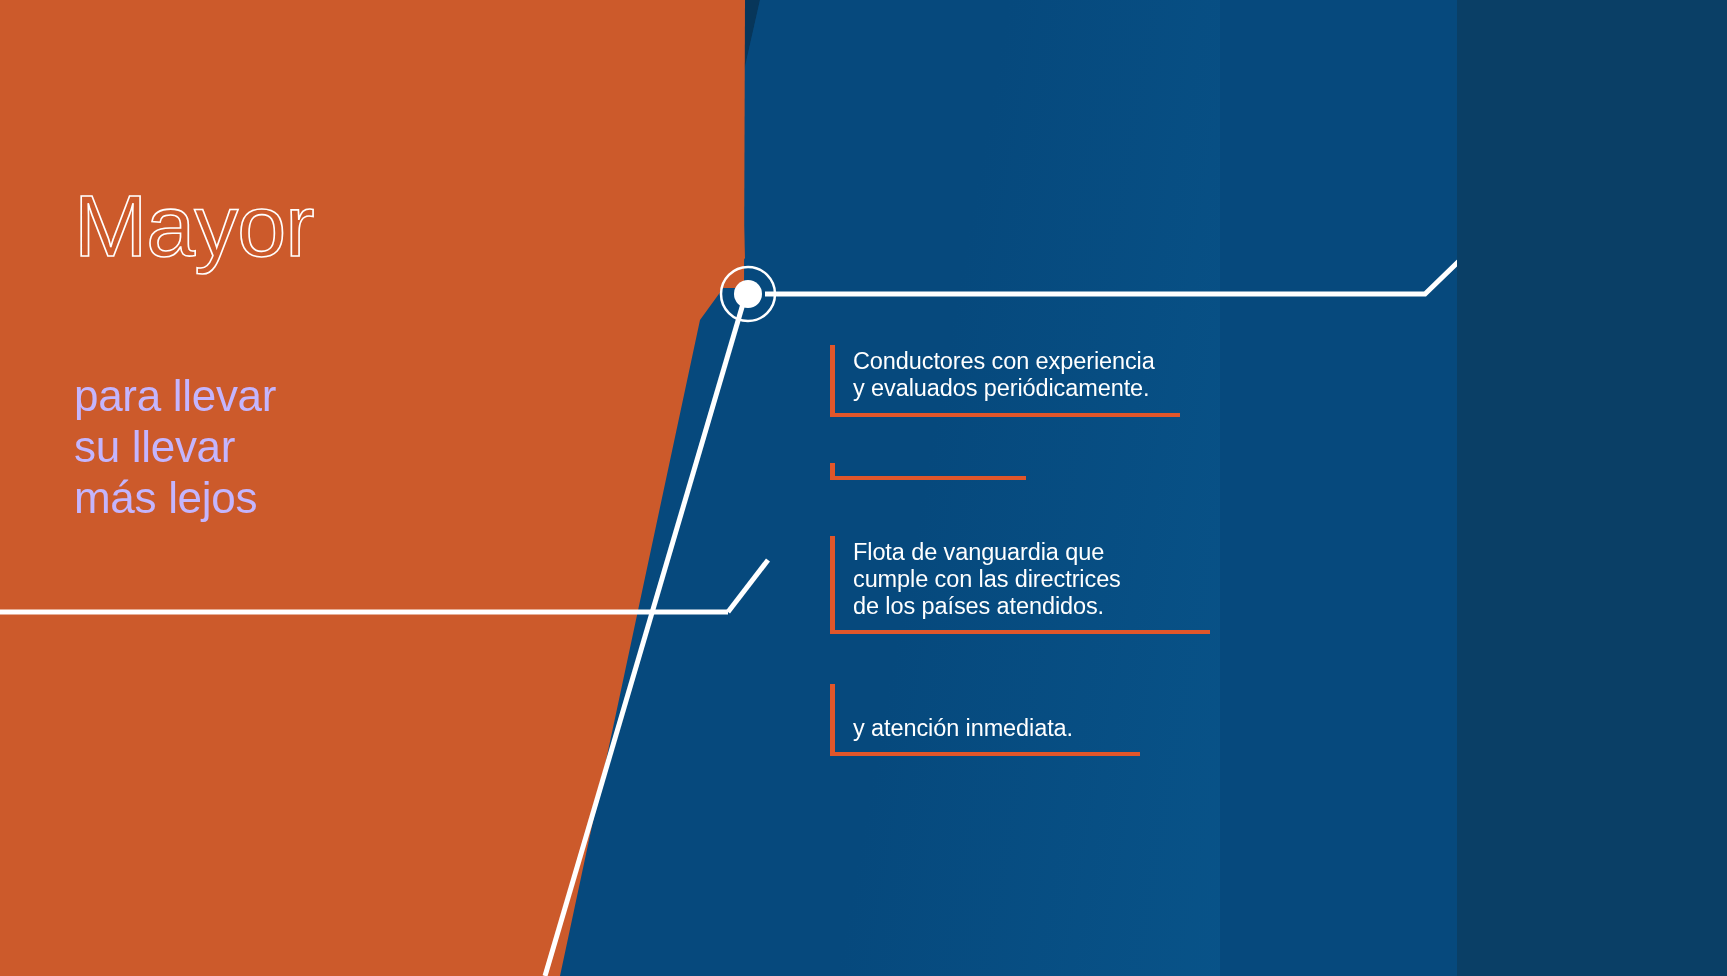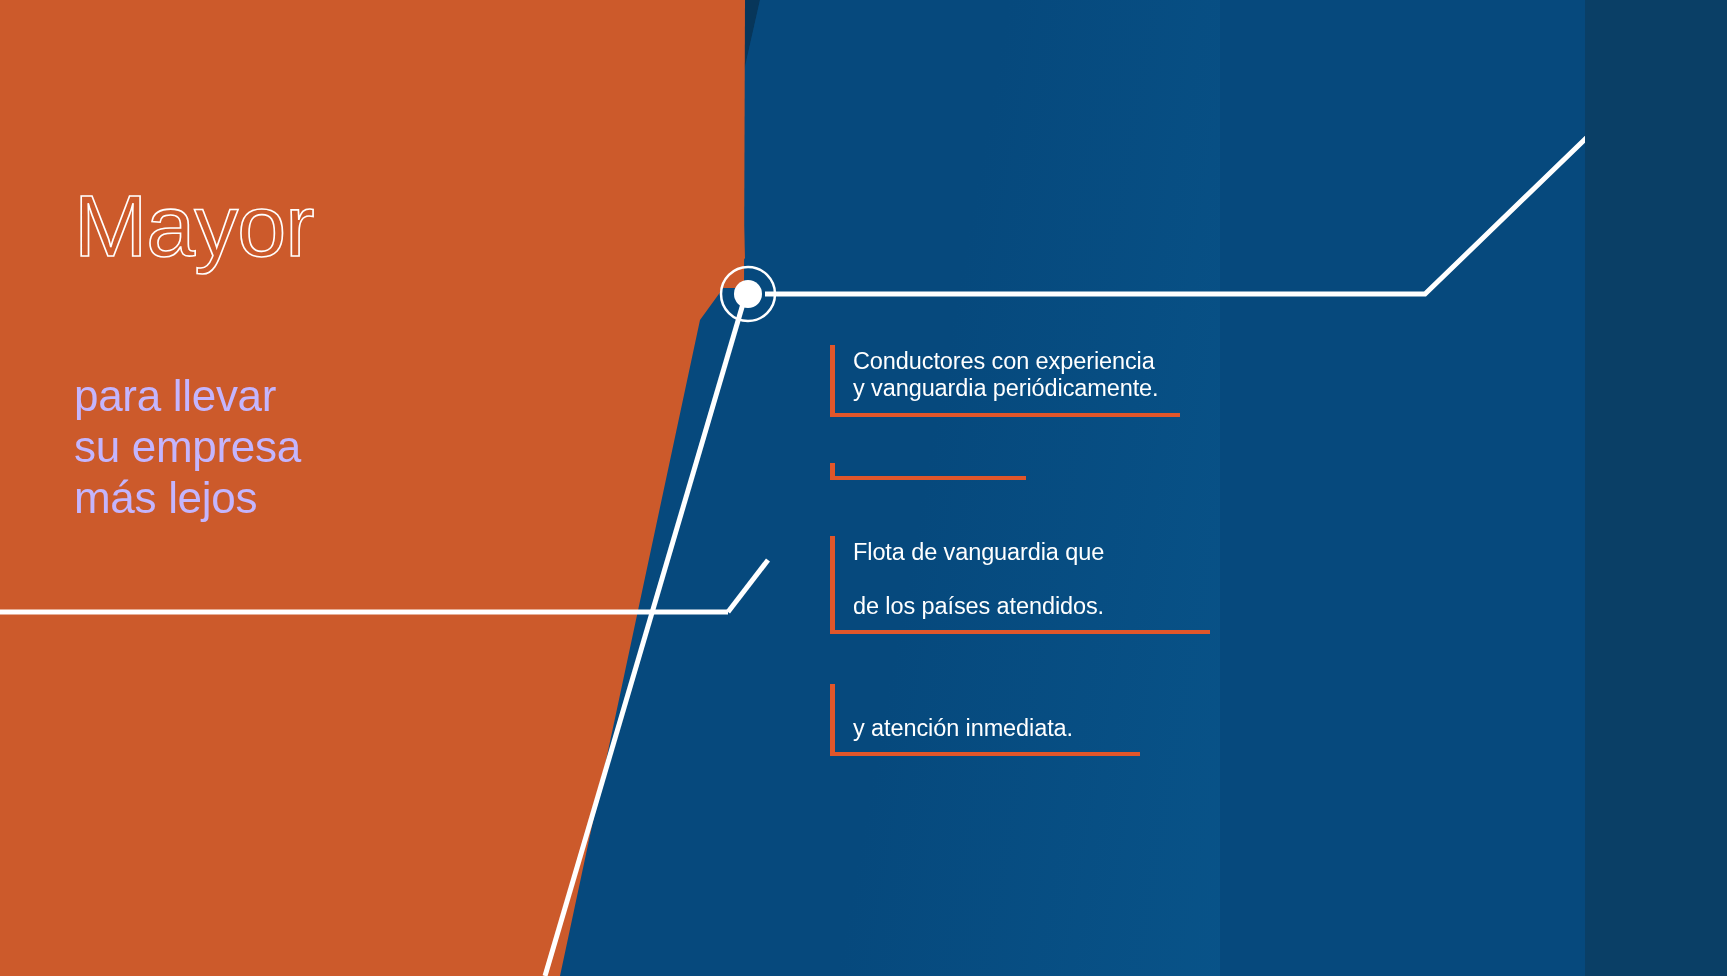--- a/index.html
+++ b/index.html
@@ -1,18 +1,18 @@
 <!DOCTYPE html>
 <html><head>
 <meta charset="utf-8">
 <style>
   html,body{margin:0;padding:0;background:#0a3f66;}
   *{box-sizing:border-box;}
   .stage{
-    position:relative;width:1585px;height:976px;overflow:hidden;
+    position:relative;width:1457px;height:976px;overflow:hidden;
     font-family:"Liberation Sans","DejaVu Sans",sans-serif;
     background:#07365a;
   }
 
   
   .photo{position:absolute;left:960px;top:0;width:767px;height:976px;overflow:hidden;background:#0e1f2b;}
   .ph-wall{position:absolute;left:0;top:0;width:100%;height:66%;
     background:
       linear-gradient(90deg,rgba(255,255,255,.05) 0 2px,transparent 2px 58px),
       linear-gradient(180deg,#2a3844 0%,#212e39 40%,#1a242d 100%);
@@ -208,42 +208,42 @@
     <circle cx="748" cy="294" r="27" fill="none" stroke="#ffffff" stroke-width="2.5"></circle>
     <circle cx="748" cy="294" r="14" fill="#ffffff"></circle>
   </svg>
 
   <div class="headline">
     <div class="h-line">Mayor</div>
   </div>
 
   <div class="subline">
     <div>para llevar</div>
-    <div>su empresa</div>
+    <div>su llevar</div>
     <div>más lejos</div>
   </div>
 
   <div class="features">
 
     <div class="feature f1">
       <p>
         <span>Conductores con experiencia</span><br>
-        <span>y vanguardia periódicamente.</span>
+        <span>y evaluados periódicamente.</span>
       </p>
       <span class="rule"></span>
     </div>
 
     <div class="feature f2">
       <span class="rule"></span>
     </div>
 
     <div class="feature f3">
       <p>
         <span>Flota de vanguardia que</span><br>
-        <br>
+        <span>cumple con las directrices</span><br>
         <span>de los países atendidos.</span>
       </p>
       <span class="rule"></span>
     </div>
 
     <div class="feature f4">
       <p>
         <br>
         <span>y atención inmediata.</span>
       </p>

